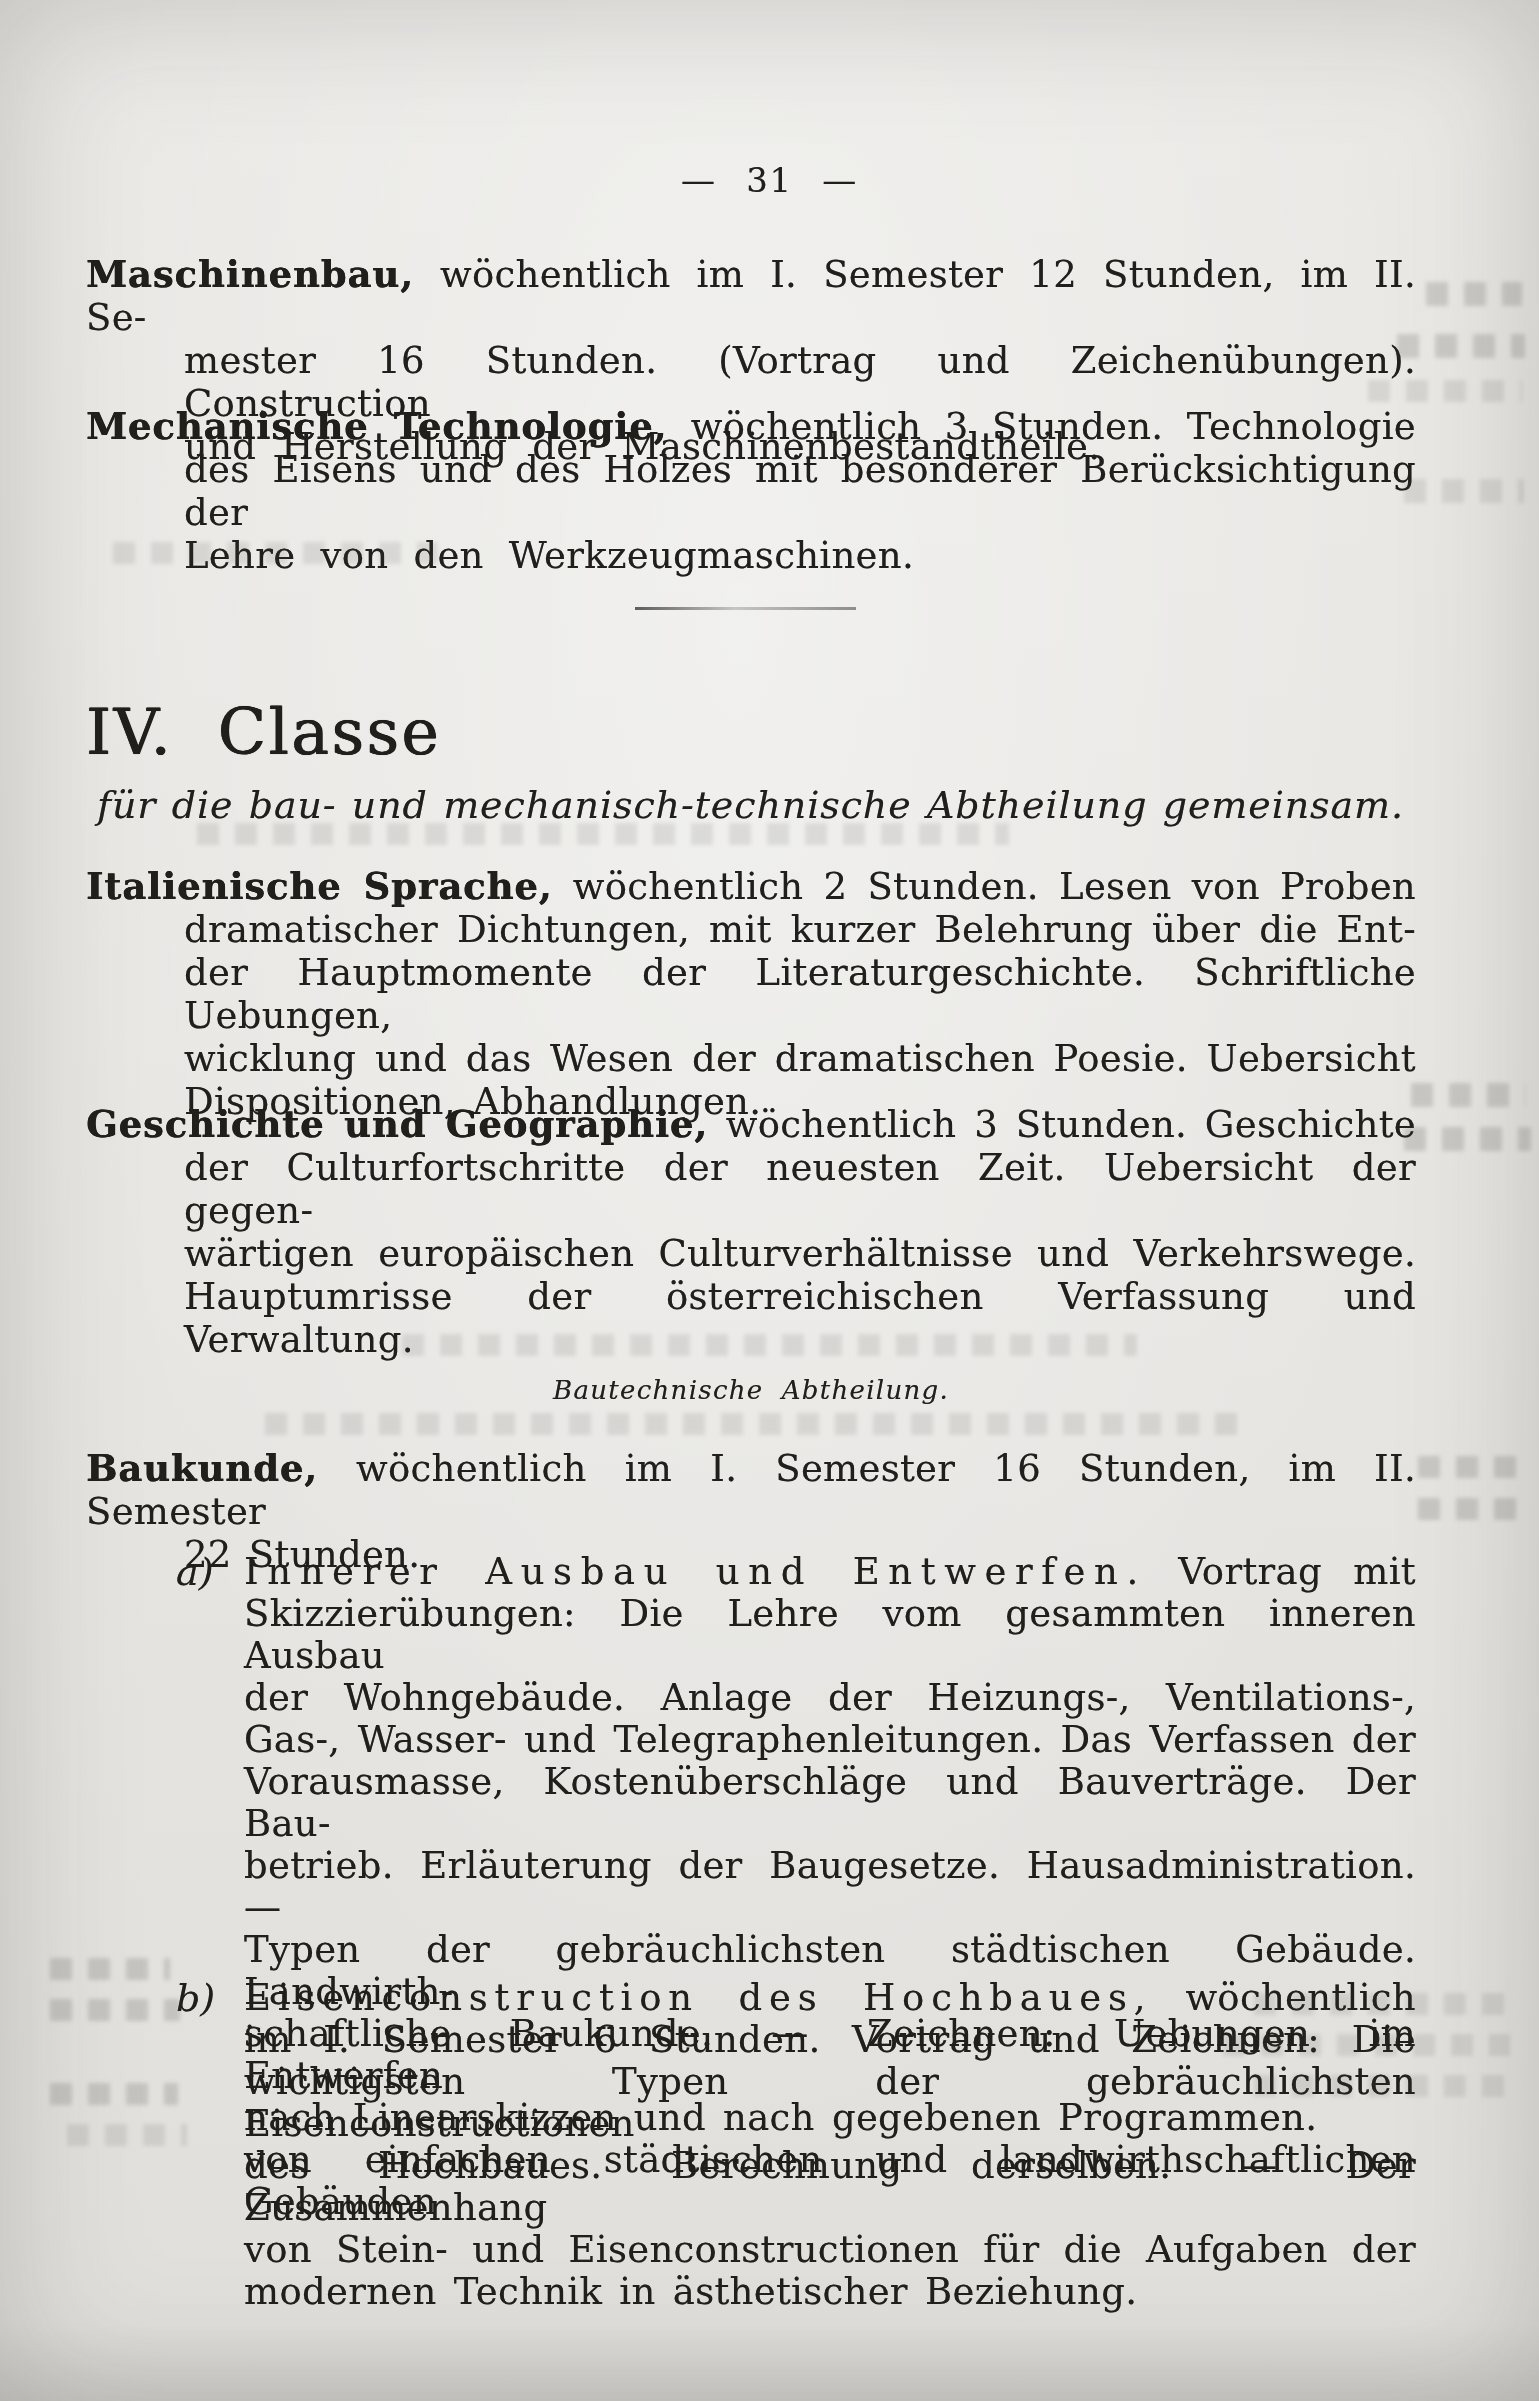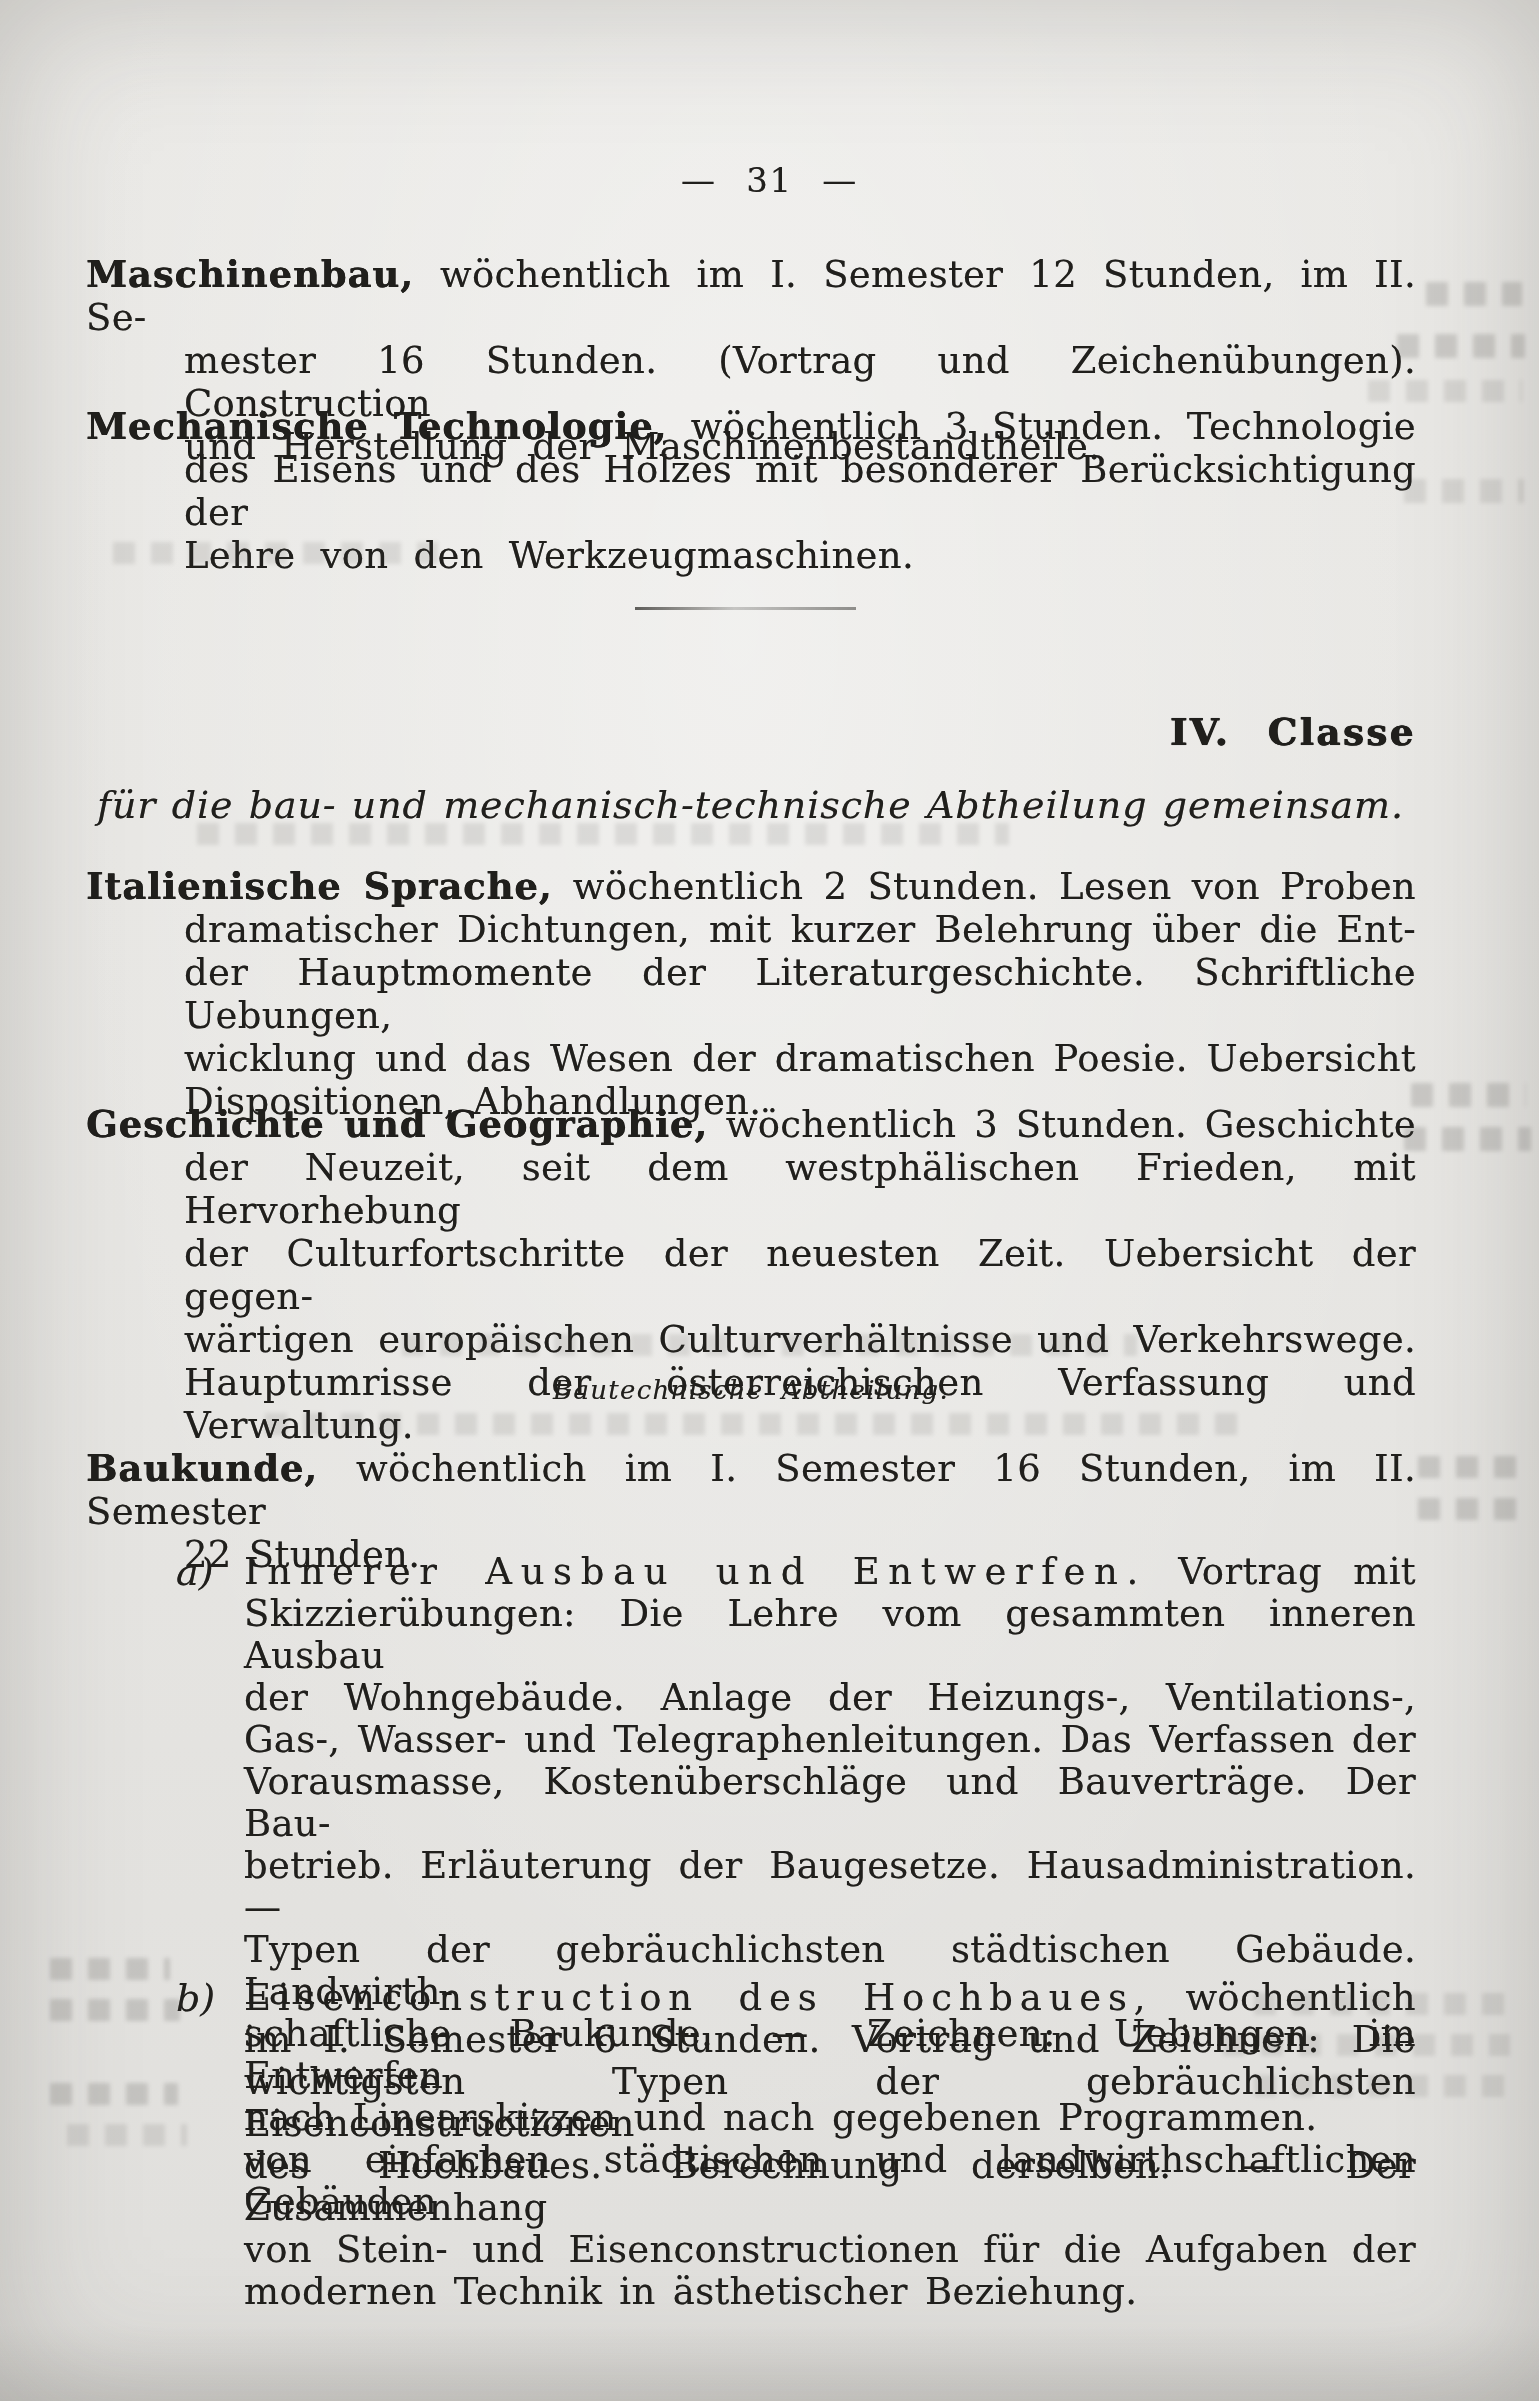--- a/index.html
+++ b/index.html
@@ -28,21 +28,21 @@
   .just{text-align:justify;text-align-last:justify;}
   .cont{margin-left:98px;}
   .wide{word-spacing:13px;}
   .itemline{font-size:37px;line-height:42px;letter-spacing:0.3px;word-spacing:5.1px;margin-left:158px;}
   .lead{font-weight:700;letter-spacing:0.9px;text-shadow:0.4px 0 0 currentColor, 0 0 0.6px rgba(32,31,28,0.55);}
   .sperr{letter-spacing:8.6px;}
   .sperr-b{letter-spacing:6.8px;}
   .marker{position:absolute;left:90px;top:0;font-style:italic;font-size:38px;line-height:42px;}
   
   .page-number{top:159px;left:34px;width:1471px;text-align:center;font-size:34px;line-height:43px;word-spacing:17px;letter-spacing:1.7px;}
-  .class-title{top:700px;text-align:right;font-size:37px;line-height:65px;font-weight:700;letter-spacing:2.6px;word-spacing:22px;
+  .class-title{top:700px;text-align:left;font-size:63px;line-height:65px;font-weight:400;letter-spacing:2.6px;word-spacing:22px;
     text-shadow:0.7px 0 0 currentColor,-0.3px 0 0 currentColor,0 0 0.9px rgba(32,31,28,0.5);}
   .class-subtitle{top:783px;left:97px;width:1307px;font-style:italic;font-size:38px;line-height:44px;
     text-align:justify;text-align-last:justify;letter-spacing:0.9px;}
   .section-title{top:1368px;text-align:center;font-style:italic;font-size:26px;line-height:44px;letter-spacing:1.3px;word-spacing:8.6px;}
   
   #b-masch{top:253px;}
   #b-mech{top:405px;}
   #rule-1{top:607px;left:635px;width:221px;height:2.6px;
     background:linear-gradient(90deg,rgba(45,44,40,0.75),rgba(45,44,40,0.22) 45%,rgba(45,44,40,0.5));
     filter:blur(0.4px);}
@@ -83,21 +83,20 @@
   <div class="abs col" id="b-ital">
     <div class="line just"><span class="lead">Italienische Sprache,</span><span> wöchentlich 2 Stunden. Lesen von Proben</span></div>
     <div class="line just cont">dramatischer Dichtungen, mit kurzer Belehrung über die Ent-</div>
     <div class="line just cont">der Hauptmomente der Literaturgeschichte. Schriftliche Uebungen,</div>
     <div class="line just cont">wicklung und das Wesen der dramatischen Poesie. Uebersicht</div>
     <div class="line cont">Dispositionen, Abhandlungen.</div>
   </div>
 
   <div class="abs col" id="b-gesch">
     <div class="line just"><span class="lead">Geschichte und Geographie,</span><span> wöchentlich 3 Stunden. Geschichte</span></div>
-    <div class="line just cont">der Neuzeit, seit dem westphälischen Frieden, mit Hervorhebung</div>
     <div class="line just cont">der Culturfortschritte der neuesten Zeit. Uebersicht der gegen-</div>
     <div class="line just cont">wärtigen europäischen Culturverhältnisse und Verkehrswege.</div>
     <div class="line just cont">Hauptumrisse der österreichischen Verfassung und Verwaltung.</div>
   </div>
 
   <div class="abs col section-title">Bautechnische Abtheilung.</div>
 
   <div class="abs col" id="b-bauk">
     <div class="line just"><span class="lead">Baukunde,</span><span> wöchentlich im I. Semester 16 Stunden, im II. Semester</span></div>
     <div class="line cont">22 Stunden.</div>

